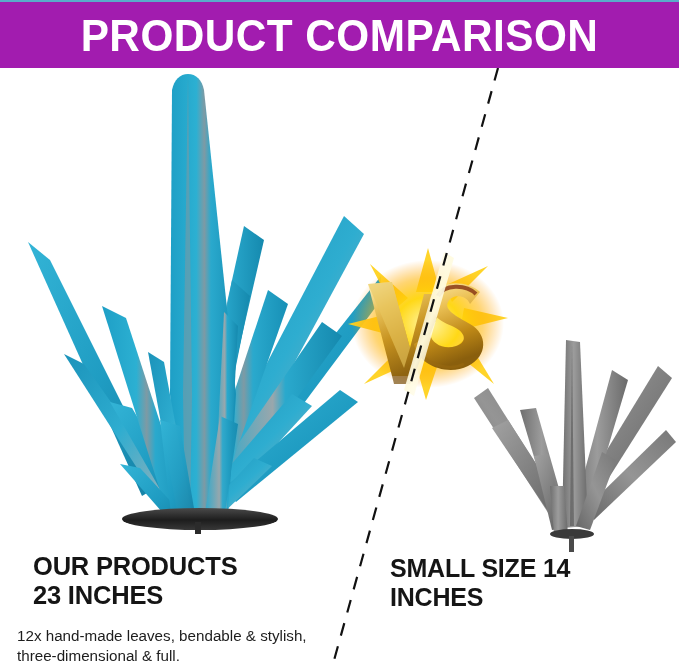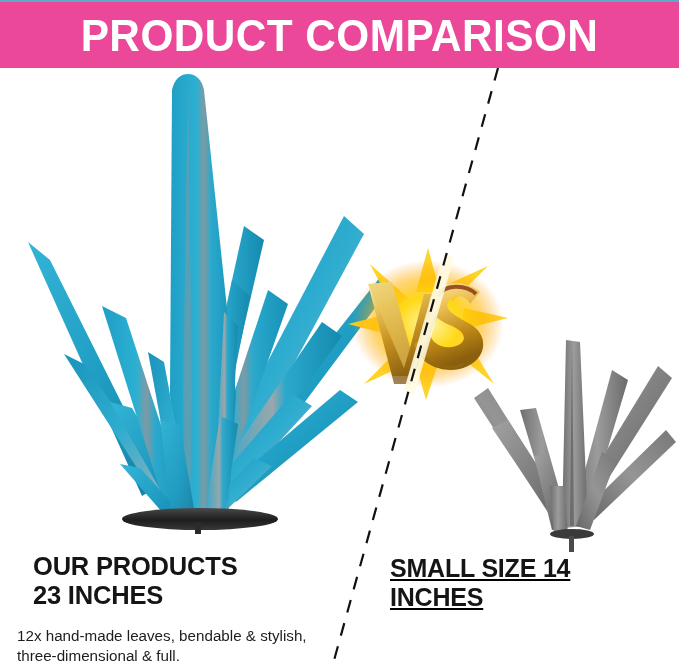--- a/index.html
+++ b/index.html
@@ -14,21 +14,21 @@
     overflow: hidden;
     font-family: "Liberation Sans", sans-serif;
     -webkit-font-smoothing: antialiased;
   }
 
   
   #header-banner {
     position: absolute;
     left: 0; top: 0;
     width: 679px; height: 68px;
-    background: #ec4899;
+    background: #a21caf;
     border-top: 2px solid #5aabca;
     box-sizing: border-box;
   }
   #page-title {
     position: absolute;
     left: 0; top: 0;
     width: 679px;
     height: 68px;
     line-height: 68px;
     text-align: center;
@@ -71,21 +71,21 @@
     width: 218px; height: 220px;
   }
   #vs-badge {
     left: 348px; top: 180px;
     width: 160px; height: 152px;
   }
 
   
   .copy-block { position: absolute; }
   #left-copy  { left: 17px;  top: 468px; width: 340px; }
-  #right-copy { left: 374px; top: 470px; width: 300px; text-decoration: underline; }
+  #right-copy { left: 374px; top: 470px; width: 300px; }
 
   .headline {
     font-family: "Liberation Sans", sans-serif;
     font-weight: bold;
     font-size: 25.5px;
     line-height: 29px;
     color: #151515;
     letter-spacing: -0.2px;
     margin: 16px;
     white-space: pre-line;

